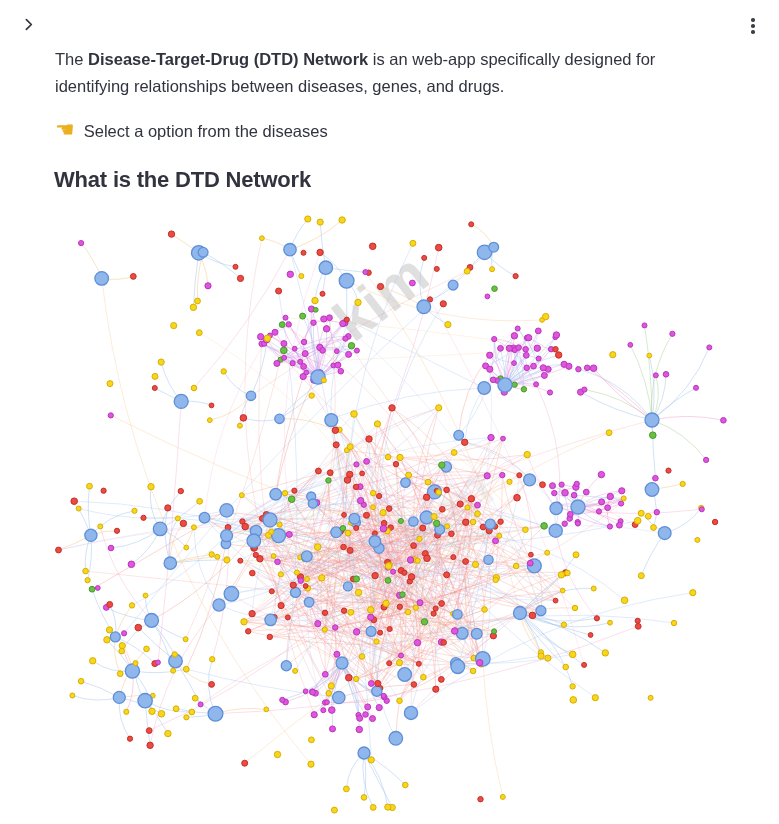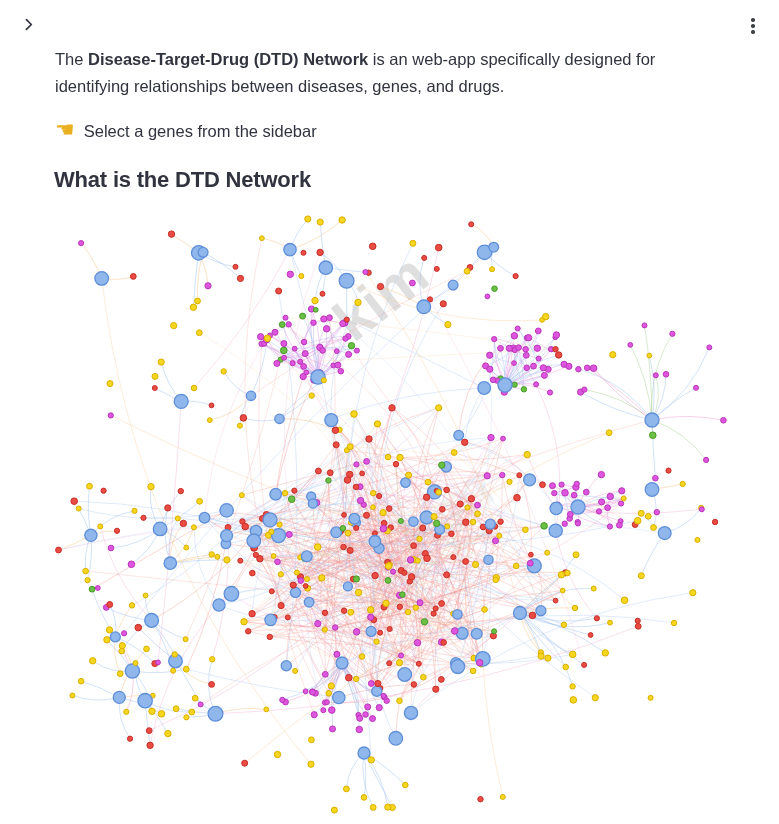--- a/index.html
+++ b/index.html
@@ -36,21 +36,21 @@
       <i></i>
       <i></i>
       <i></i>
     </span>
 </button>
 
 <p class="intro"><span>The </span><b>Disease-Target-Drug (DTD) Network</b><span> is an web-app specifically designed for identifying relationships between diseases, genes, and drugs.</span></p>
 
 <p class="hint">
   <span class="hand">☚</span>
-  <span>Select a genes from the sidebar</span>
+  <span>Select a option from the diseases</span>
 </p>
 
 <h1 class="title">What is the DTD Network</h1>
 
 <div class="figure">
   <svg id="net" class="net" width="779" height="611" viewBox="0 0 779 611">
       <g>
         <text x="0" y="0" fill="#b9b9b9" fill-opacity="0.45" font-family="&quot;Liberation Sans&quot;, sans-serif" font-weight="bold" font-size="58" text-anchor="middle" transform="translate(393,100) rotate(-38)">kim</text>
         <text x="0" y="0" fill="#b9b9b9" fill-opacity="0.16" font-family="&quot;Liberation Sans&quot;, sans-serif" font-weight="bold" font-size="58" text-anchor="middle" transform="translate(458,315) rotate(-38)">kim</text>
       </g>

